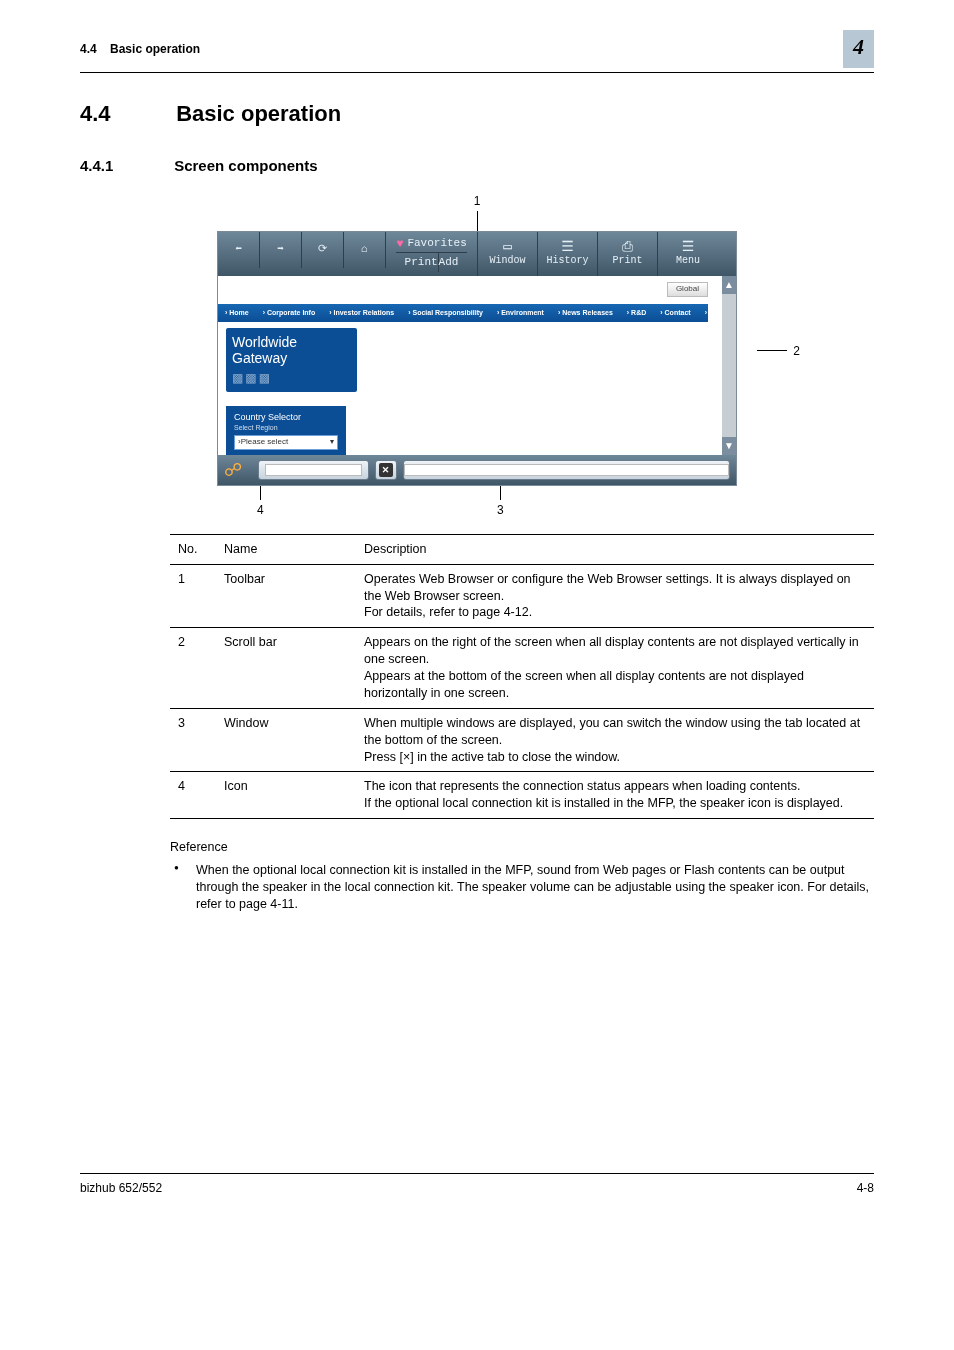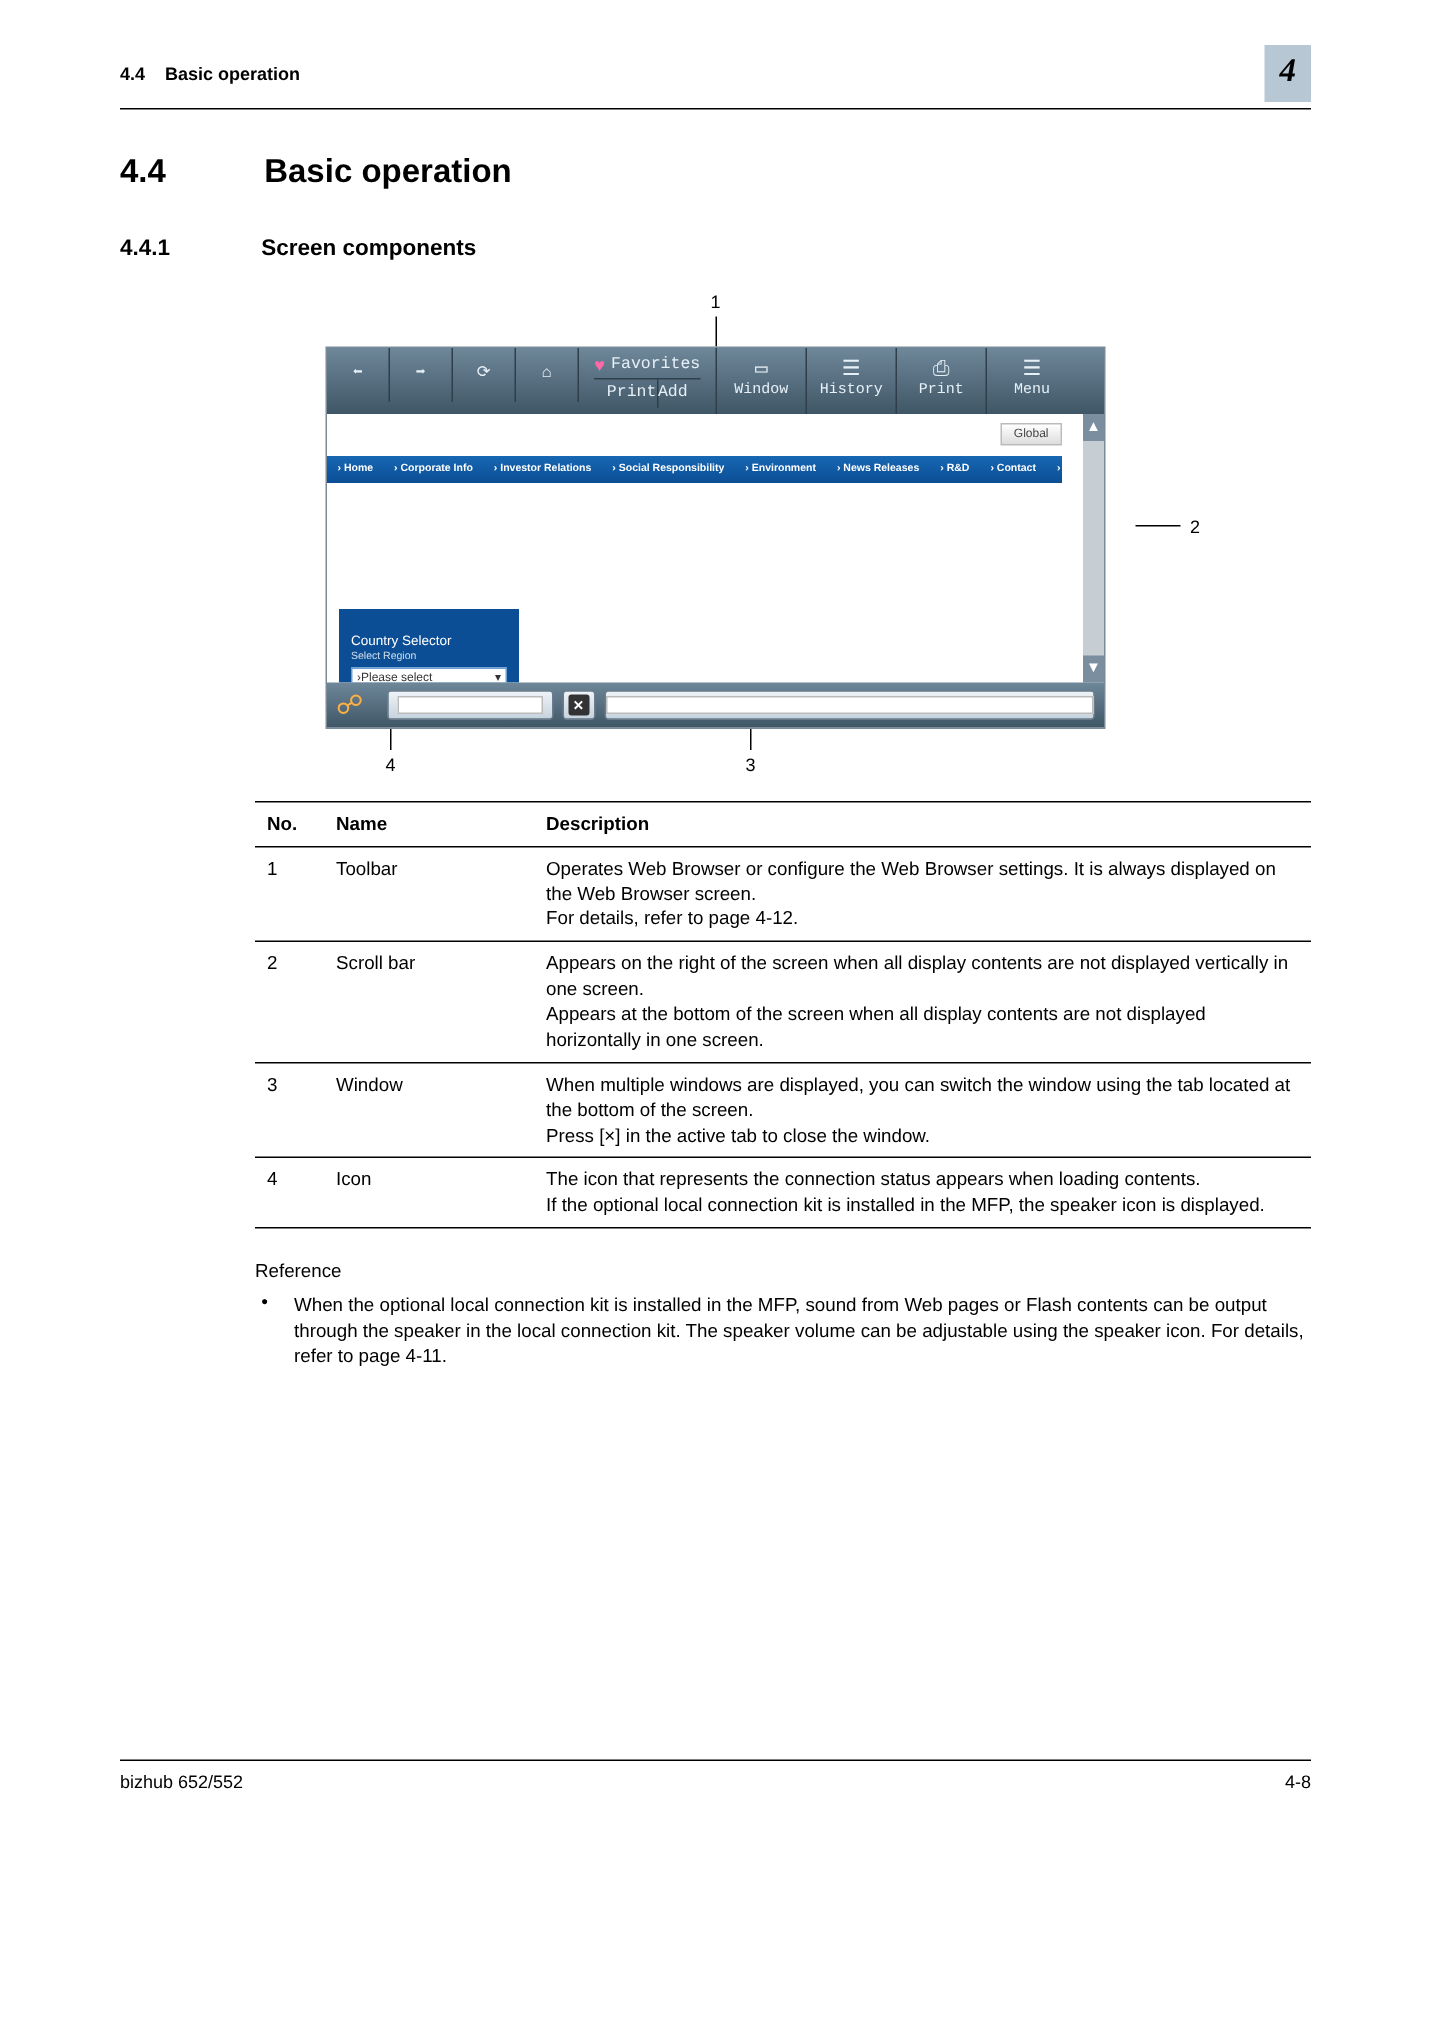--- a/index.html
+++ b/index.html
@@ -69,21 +69,21 @@
     border:1px solid #bbb; padding:1px 8px; background:linear-gradient(#fff,#ddd); }
   .navstrip { position:absolute; top:28px; left:0; right:14px; height:18px;
     background:linear-gradient(#1767b3,#0b4e95); display:flex; align-items:center;
     color:#fff; font-size:7px; font-weight:bold; }
   .navstrip span { padding:0 7px; white-space:nowrap; }
   .wwg { position:absolute; top:52px; left:8px; color:#fff; background:#0b4e95;
     padding:6px 60px 6px 6px; font-size:14px; font-weight:300; line-height:1.15;
     border-radius:2px;}
   .wwg .map { margin-top:6px; opacity:.5; font-size:12px; letter-spacing:2px; }
   .csel { position:absolute; top:130px; left:8px; color:#fff; background:#0b4e95;
-    padding:15px 8px; font-size:9px; width:120px; }
+    padding:5px 8px; font-size:9px; width:120px; }
   .csel .sr { font-size:7px; opacity:.8; }
   .csel .dd { background:#fff; color:#333; font-size:8px; padding:1px 3px; margin-top:3px;
     display:flex; justify-content:space-between; align-items:center; border:1px solid #6aa0d8;}
   .psbar { position:absolute; bottom:0; left:0; right:14px; height:16px; display:flex; align-items:center;
     background:linear-gradient(#0f5fab,#0a3d78); color:#fff; font-size:8px;}
   .psbar .l { padding-left:6px; flex:0 0 180px; }
   .psbar .news { background:#2e88c8; padding:1px 14px; margin:0 auto 0 0; }
   .psbar .na { margin-left:auto; padding:1px 10px; border:1px solid #6aa0d8; background:#0a3d78; margin-right:4px;}
   
   .vsb { width:14px; background:#c6cdd3; display:flex; flex-direction:column; }
@@ -103,21 +103,21 @@
 
   .callouts-bottom { position:relative; width:520px; margin:0 auto; height:26px; font-size:12px;}
   .cb { position:absolute; top:0; text-align:center; }
   .cb .ln { display:block; width:1px; height:14px; background:#000; margin:0 auto 2px auto; }
   .cb3 { left:280px; }
   .cb4 { left:40px; }
 
   
   table.comp { width: calc(100% - 90px); margin-left:90px; border-collapse: collapse; font-size:12.5px; margin-bottom: 20px;}
   table.comp th, table.comp td { text-align:left; vertical-align:top; padding:6px 8px; }
-  table.comp thead th { border-top:1px solid #000; border-bottom:1px solid #000; font-weight:bold;}
+  table.comp thead th { border-top:1px solid #000; border-bottom:1px solid #000; font-weight:normal;}
   table.comp tbody td { border-bottom:1px solid #000; }
   table.comp col.c1 { width:46px; }
   table.comp col.c2 { width:140px; }
 
   .ref { margin-left:90px; font-size:12.5px; margin-bottom:6px; }
   ul.bul { margin-left:90px; list-style:none; font-size:12.5px; }
   ul.bul li { position:relative; padding-left:26px; }
   ul.bul li::before { content:"\25CF"; position:absolute; left:4px; top:1px; font-size:8px; }
 
   .footer { position:relative; margin-top:260px; border-top:1px solid #000; padding-top:6px;
@@ -206,20 +206,25 @@
           <div class="navstrip">
             <span>› Home</span>
             <span>› Corporate Info</span>
             <span>› Investor Relations</span>
             <span>› Social Responsibility</span>
             <span>› Environment</span>
             <span>› News Releases</span>
             <span>› R&amp;D</span>
             <span>› Contact</span>
             <span>› MotoGP</span>
+          </div>
+          <div class="wwg">
+            <span>Worldwide</span><br>
+            <span>Gateway</span>
+            <div class="map">▩▩▩</div>
           </div>
           <div class="csel">
             <div>Country Selector</div>
             <div class="sr">Select Region</div>
             <div class="dd">
               <span>›Please select</span>
               <span>▾</span>
             </div>
           </div>
         </div>

